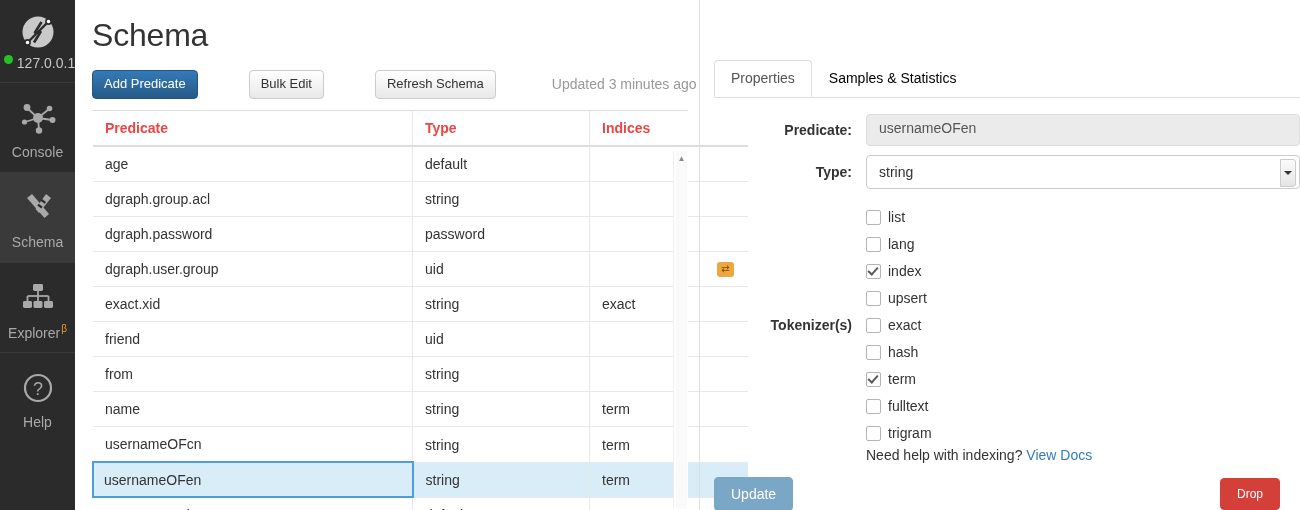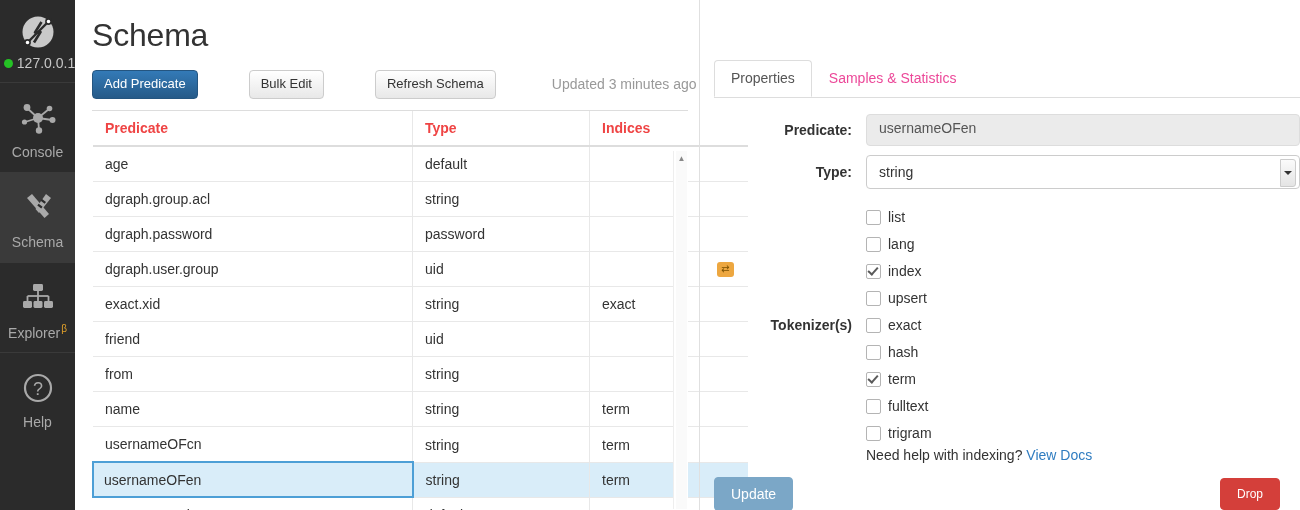--- a/index.html
+++ b/index.html
@@ -13,21 +13,21 @@
   .sidebar{
     width:75px;min-width:75px;height:510px;background:#2b2b2b;
     display:flex;flex-direction:column;align-items:stretch;overflow:hidden;
   }
   .sb-brand{
     height:82px;display:flex;flex-direction:column;align-items:center;
     justify-content:center;position:relative;
   }
   .sb-logo{width:42px;height:42px;margin-bottom:2px;}
   .sb-ip{
-    display:flex;align-items:center;white-space:nowrap;
+    display:flex;white-space:nowrap;
     font-size:14px;color:#c7c7c7;margin-left:4px;
   }
   .sb-dot{
     width:9px;height:9px;border-radius:50%;background:#25c225;
     margin-right:4px;flex:0 0 auto;
   }
   .sb-item{
     height:89px;display:flex;flex-direction:column;align-items:center;
     justify-content:center;border-top:1px solid #3a3a3a;
     color:#a9a9a9;font-size:14px;position:relative;cursor:pointer;
@@ -109,21 +109,21 @@
   .right-pane{
     flex:1;min-width:0;position:relative;padding-left:14px;box-sizing:border-box;
     height:510px;overflow:hidden;
   }
   .tabs{display:flex;align-items:center;height:40px;margin-top:58px;position:relative;}
   .tabs:after{
     content:"";position:absolute;left:0;right:-20px;bottom:0;height:1px;background:#ddd;
   }
   .tab{
     font-size:14px;padding:8px 16px;cursor:pointer;position:relative;z-index:2;
-    color:#ec4899;line-height:1.3;border:1px solid transparent;border-bottom:none;
+    color:#000000;line-height:1.3;border:1px solid transparent;border-bottom:none;
     border-radius:4px 4px 0 0;
   }
   .tab.active{
     color:#555;background:#fff;border:1px solid #ddd;border-bottom:1px solid #fff;
     margin-bottom:-1px;
   }
   .form{margin-top:16px;}
   .frow{display:flex;align-items:center;margin-bottom:9px;}
   .flabel{
     width:152px;min-width:152px;text-align:right;padding-right:14px;

